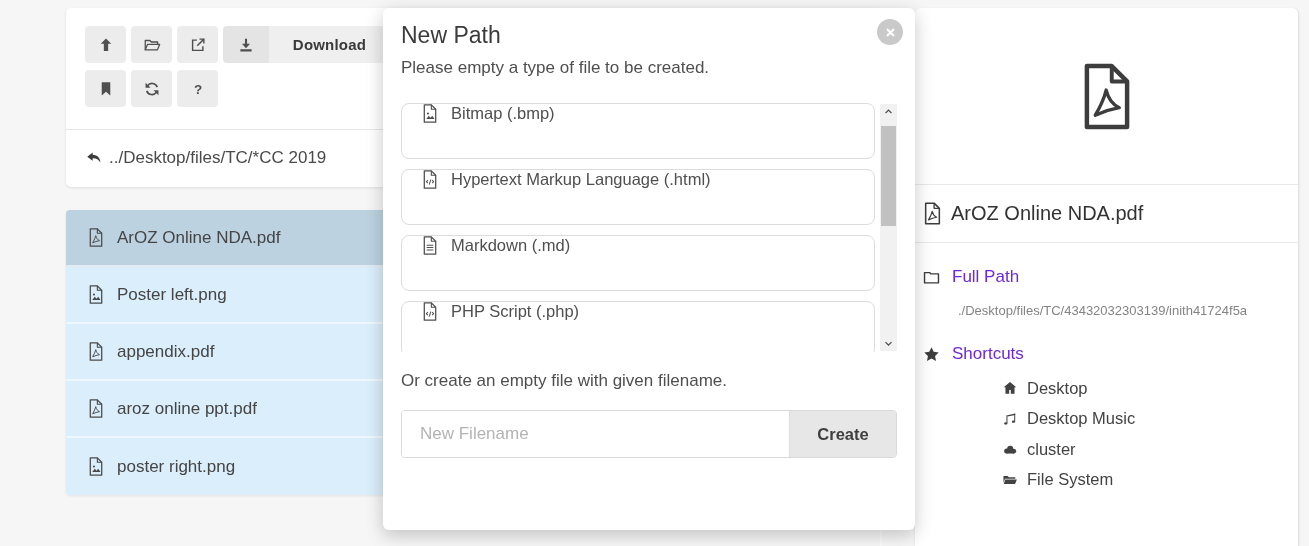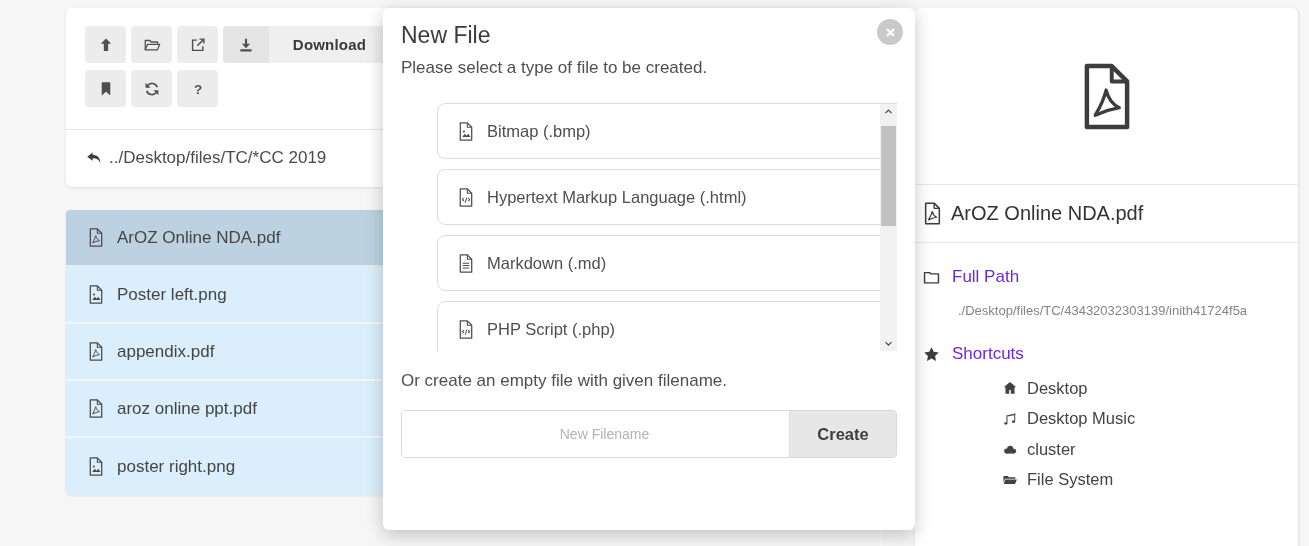--- a/index.html
+++ b/index.html
@@ -84,34 +84,34 @@
   .m-title { font-size:23px; color:#3b3b3b; line-height:30px; }
   .m-sub { font-size:17px; color:#4f4f4f; margin-top:6px; line-height:24px; }
   .m-close {
     position:absolute; top:11px; right:12px; width:26px; height:26px; border-radius:50%;
     background:#c9c9c9; border:none; cursor:pointer; display:flex; align-items:center; justify-content:center;
   }
   .m-close .ic { width:15px; height:15px; color:#fff; }
   .viewport { position:relative; margin-top:23px; height:249px; overflow:hidden; }
   .typeitem {
     width:474px; height:56px; border:1px solid #dcdcdc; border-radius:8px; background:#fff;
-    display:flex; align-items:center; padding-left:20px; gap:13px; margin-bottom:10px; cursor:pointer;margin-left:36px;
+    display:flex; padding-left:20px; gap:13px; margin-bottom:10px; cursor:pointer;
   }
   .mt-ic { width:16px; height:19px; color:#4f4f4f; }
   .typeitem .txt { font-size:16.5px; color:#4f4f4f; }
   .sbar { position:absolute; right:0; top:1px; width:17px; height:247px; background:#f1f1f1; }
   .sbtn { position:absolute; left:0; width:17px; height:15px; background:#f1f1f1; border:none; cursor:pointer;
     display:flex; align-items:center; justify-content:center; padding:0; }
   .sbtn.up { top:0; } .sbtn.down { bottom:0; }
   .sbtn .ic { width:11px; height:11px; color:#4a4a4a; }
   .sthumb { position:absolute; left:1px; top:22px; width:15px; height:100px; background:#c1c1c1; cursor:pointer; }
   .m-hint { margin-top:18px; font-size:17px; color:#4f4f4f; line-height:22px; }
   .igroup { margin-top:18px; height:48px; display:flex; border:1px solid #d9d9d9; border-radius:4px; overflow:hidden; }
-  .igroup input { flex:1; border:none; outline:none; padding-left:18px; font-size:14px; color:#1d4ed8;
-    font-family:"Liberation Sans", sans-serif; background:#fff;text-align:center; }
+  .igroup input { flex:1; border:none; outline:none; padding-left:18px; font-size:17px; color:#1d4ed8;
+    font-family:"Liberation Sans", sans-serif; background:#fff; }
   .igroup input::placeholder { color:#b3b3b3; }
   .igroup .createbtn { width:107px; background:#e7e7e7; border:none; border-left:1px solid #dcdcdc;
     font-size:16.5px; font-weight:bold; color:#3f3f3f; cursor:pointer; font-family:Liberation Sans, sans-serif; }
 </style>
 </head>
 <body>
 
 <div class="topcard">
   <div class="tbrows">
     <div class="tbrow">
@@ -320,22 +320,22 @@
             <path d="M2.2 6h6.3l1.9 1.9H20v2.3H4.5L2.2 16z"></path>
             <path d="M5 11.3h17.3L19.6 18H2.6z"></path>
           </svg>
         </span>
       <span class="txt">File System</span>
     </div>
   </div>
 </div>
 
 <div class="modal">
-  <div class="m-title">New File</div>
-  <div class="m-sub">Please select a type of file to be created.</div>
+  <div class="m-title">New Path</div>
+  <div class="m-sub">Please empty a type of file to be created.</div>
   <button class="m-close">
     <span class="ic">
         <svg viewBox="0 0 24 24" fill="none">
           <path stroke="currentColor" stroke-width="3.6" stroke-linecap="round" d="M7.5 7.5l9 9M16.5 7.5l-9 9"></path>
         </svg>
       </span>
   </button>
 
   <div class="viewport">
     <div class="typeitem">

